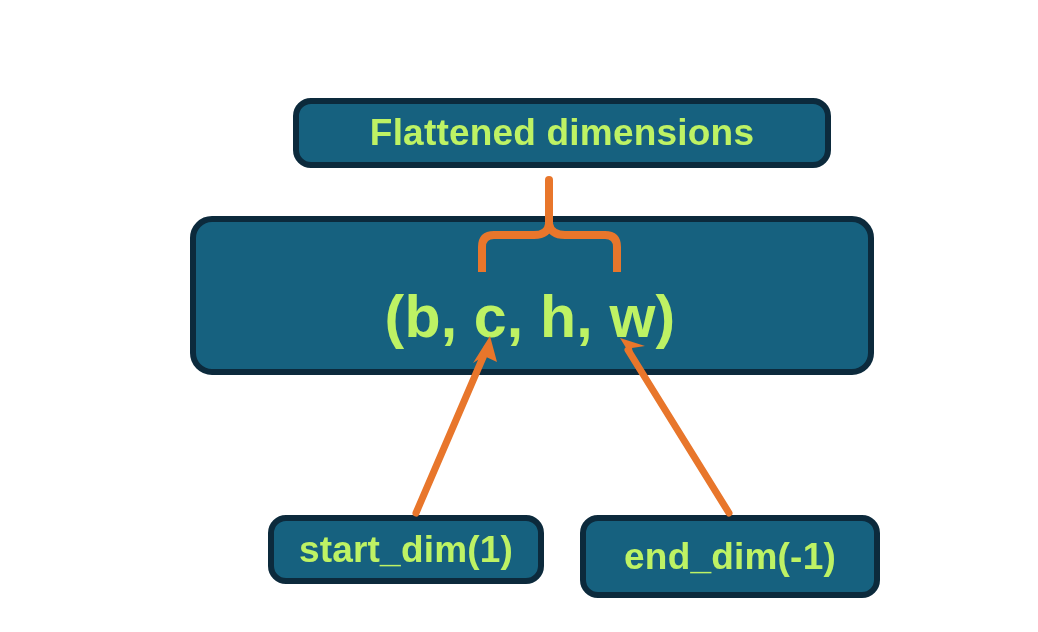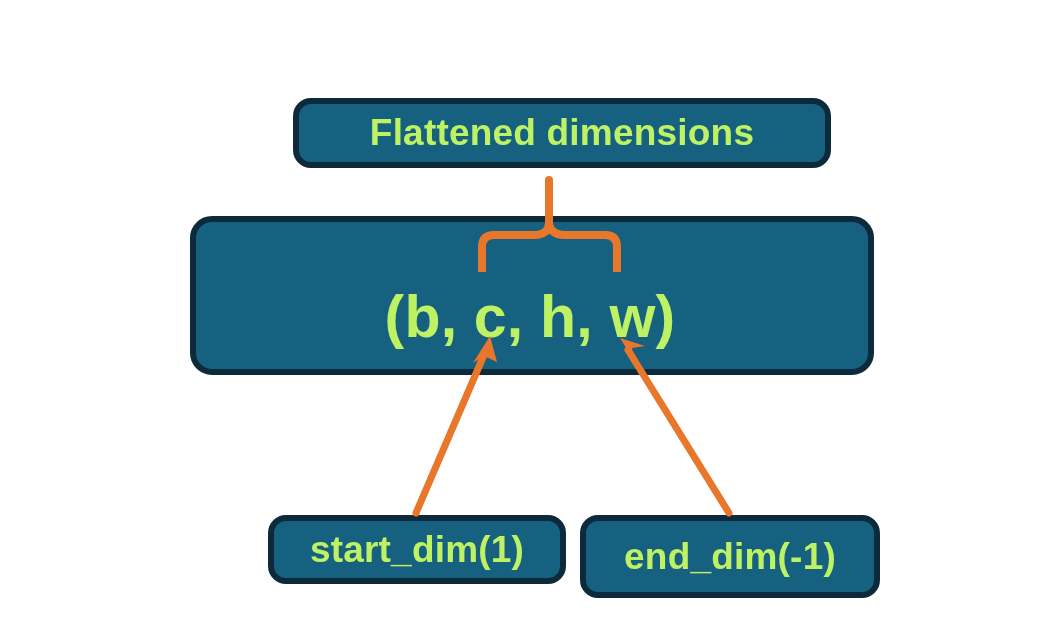--- a/index.html
+++ b/index.html
@@ -58,21 +58,21 @@
     font-size: 59px;
     line-height: 1;
     position: relative;
     top: 22px;
     left: -2px;
   }
   
   #node-startdim {
     left: 268px;
     top: 515px;
-    width: 298px;
+    width: 276px;
     height: 69px;
     font-size: 37px;
     border-radius: 18px;
   }
   
   #node-enddim {
     left: 580px;
     top: 515px;
     width: 300px;
     height: 83px;

